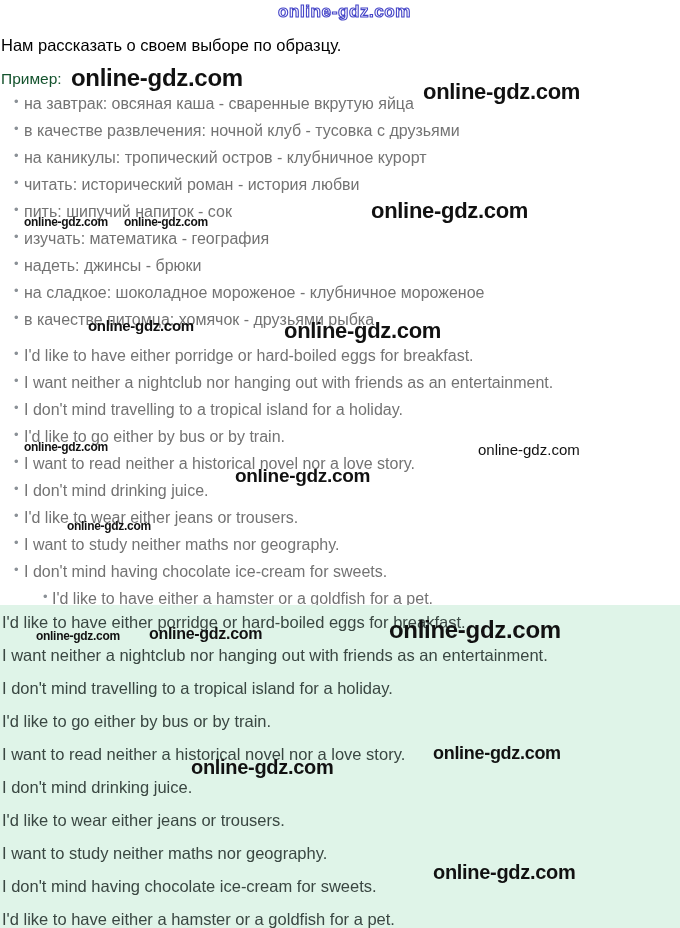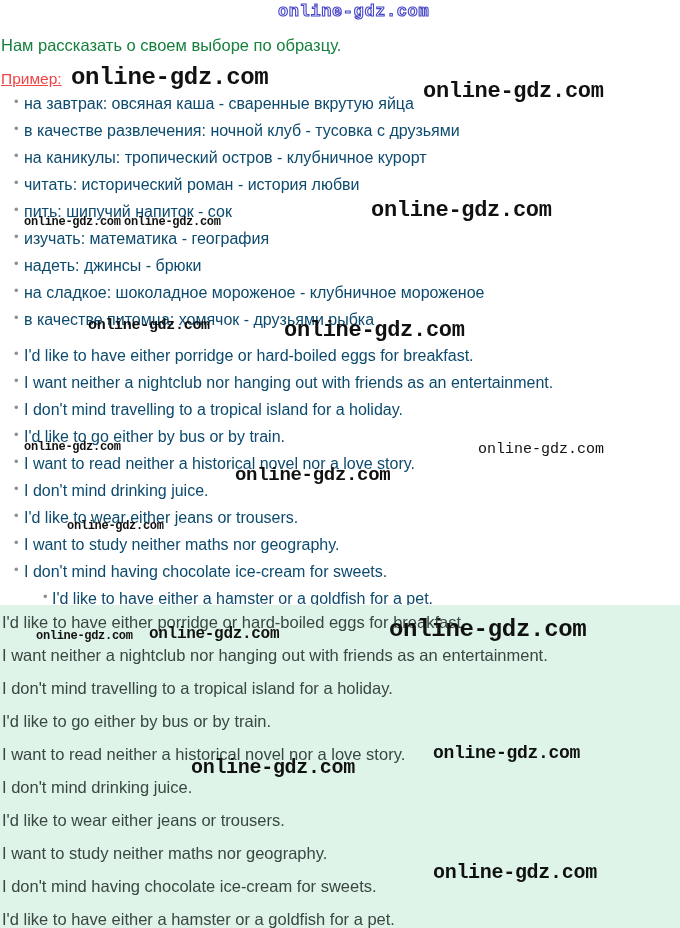--- a/index.html
+++ b/index.html
@@ -5,53 +5,53 @@
   * { margin:0; padding:0; box-sizing:border-box; }
   html,body { width:680px; background:#ffffff; }
   .page {
     position:relative; width:680px; height:928px; overflow:hidden;
     background:#ffffff; font-family:"Liberation Sans", sans-serif;
     color:#3d444b;
   }
   
   .instruction {
     position:absolute; left:1px; top:36px;
-    font-size:16.5px; color:#15803d;
+    font-size:16.5px; color:#000000;
   }
   .example-label {
     position:absolute; left:1px; top:70px;
-    font-size:15.5px; color:#ef4444;text-decoration:underline;
+    font-size:15.5px; color:#14532d;
   }
   
   ul.option-list { position:absolute; left:0; list-style:none; width:680px; }
   ul.russian-list { top:92px; }
   ul.english-list { top:344px; }
   ul.option-list li {
     position:relative; height:27px; padding:3px 0 0 24px;
-    font-size:16px; color:#0c4a6e; white-space:nowrap;
+    font-size:16px; color:#737373; white-space:nowrap;
   }
   ul.option-list li::before {
     content:"•"; position:absolute; left:14px; top:2px;
     font-size:13px; color:#8a9096;
   }
   ul.english-list li.indent { padding-left:52px; }
   ul.english-list li.indent::before { left:43px; }
   
   .answers-panel {
     position:absolute; left:0; top:605px; width:680px; height:323px;
     background:#dff4e8; padding:6px 0 0 2px;
   }
   .answers-panel p {
     height:33px; padding-top:2px;
     font-size:16.5px; color:#3a4742; white-space:nowrap;
   }
   
   .wm {
     position:absolute; white-space:nowrap; color:#111111;
-    font-family:Liberation Mono, monospace; line-height:1.05;
+    font-family:Liberation Sans, sans-serif; line-height:1.05;
     letter-spacing:-0.3px; pointer-events:none;
   }
   .wm-outline {
     color:#ffffff; -webkit-text-stroke:1.1px #4545c8;
     font-weight:800; letter-spacing:0.6px;
   }
   .w500 { font-weight:500; } .w600 { font-weight:600; } .w700 { font-weight:700; }
 </style>
 </head>
 <body>

